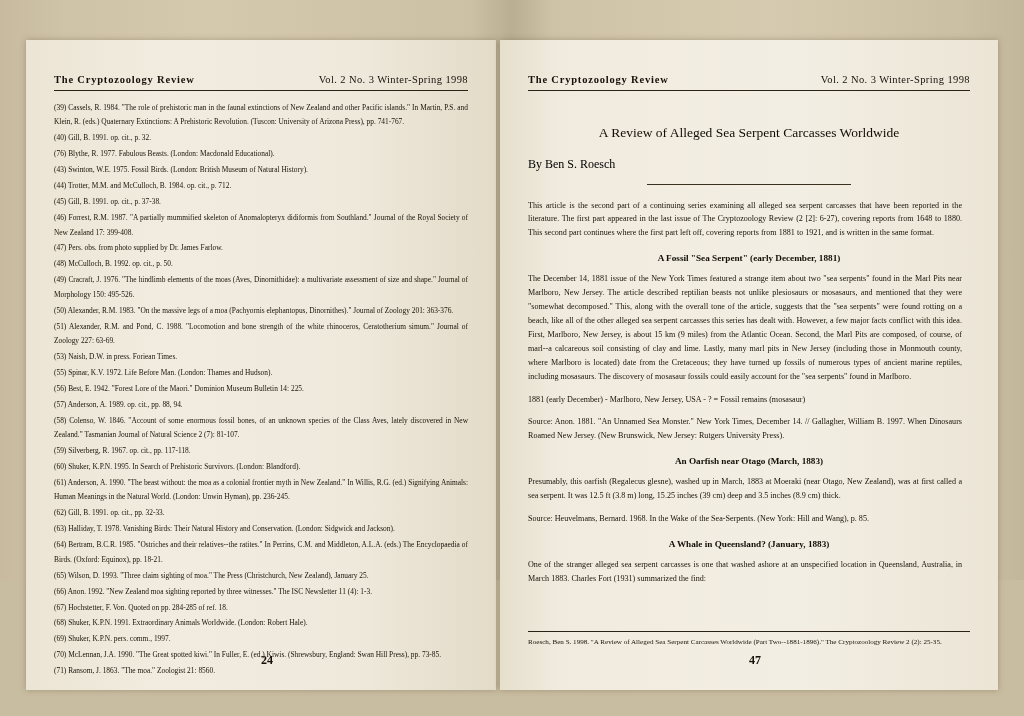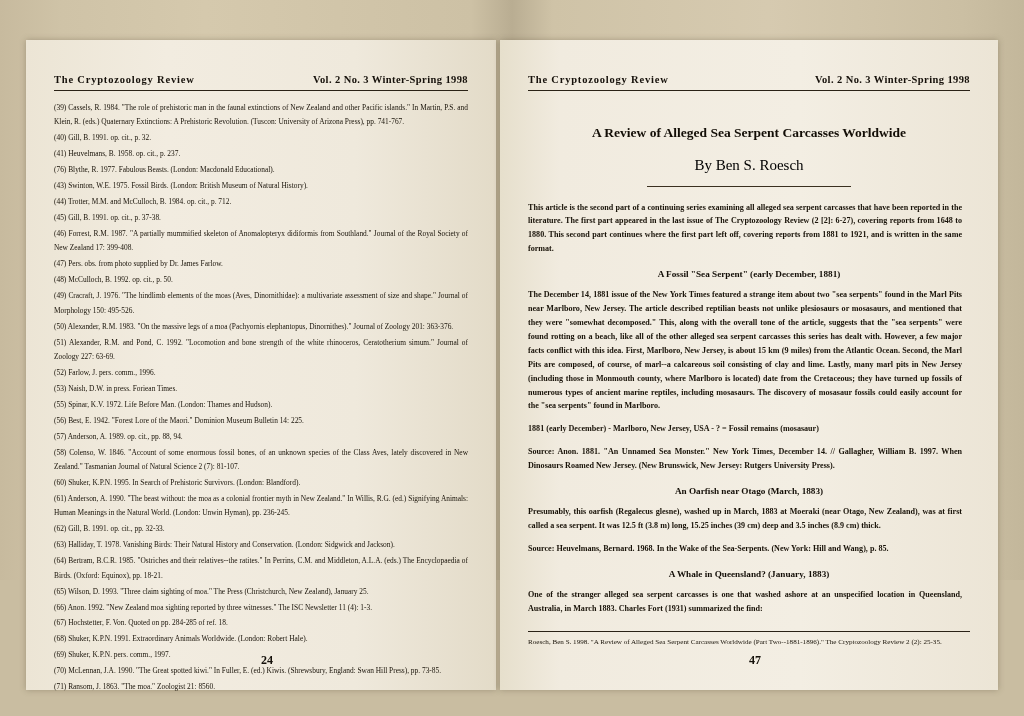--- a/index.html
+++ b/index.html
@@ -44,21 +44,21 @@
   }
   .running-head {
     display: flex;
     justify-content: space-between;
     align-items: baseline;
     font-size: 10.5px;
     letter-spacing: .4px;
     color: #15100a;
   }
   .running-head .rh-title { font-weight: bold; letter-spacing: .8px; }
-  .running-head .rh-issue { font-weight: bold; }
+  .running-head .rh-issue { font-weight: normal; }
   .rule {
     border: 0;
     border-top: 1px solid #2a2216;
     margin: 5px 0 10px 0;
   }
   
   .refs {
     font-size: 7.4px;
     line-height: 1.95;
     color: #181208;
@@ -75,43 +75,41 @@
     left: 12px; right: 0;
     text-align: center;
     font-size: 12px;
     font-weight: bold;
     color: #14100a;
   }
   
   .art-title {
     text-align: center;
     font-size: 13.5px;
-    font-weight: bold;
+    font-weight: normal;
     line-height: 1.45;
     margin: 22px 0 0 0;
     color: #120d06;
   }
   .art-byline {
-    text-align: center;
-    font-size: 15px;
+    font-size: 12px;
     margin: 14px 0 0 0;
   }
   .byline-rule {
     width: 46%;
     margin: 12px auto 14px auto;
     border: 0;
     border-top: 1px solid #3a3020;
   }
   .body-text {
     font-size: 8.1px;
     line-height: 1.72;
     text-align: justify;
     color: #181208;
     margin: 0 8px 9px 0;
-    font-weight: bold;
   }
   .sec-head {
     text-align: center;
     font-size: 9.2px;
     font-weight: bold;
     margin: 13px 0 9px 0;
     color: #120d06;
   }
   .footnote-rule {
     width: 100%;
@@ -135,37 +133,36 @@
   <div class="page left">
     <div class="inner">
       <div class="running-head">
         <span class="rh-title">The Cryptozoology Review</span>
         <span class="rh-issue">Vol. 2 No. 3 Winter-Spring 1998</span>
       </div>
       <hr class="rule">
       <div class="refs">
         <p class="ref">(39) Cassels, R. 1984. "The role of prehistoric man in the faunal extinctions of New Zealand and other Pacific islands." In Martin, P.S. and Klein, R. (eds.) Quaternary Extinctions: A Prehistoric Revolution. (Tuscon: University of Arizona Press), pp. 741-767.</p>
         <p class="ref">(40) Gill, B. 1991. op. cit., p. 32.</p>
-        <p class="ref">(41) Heuvelmans, B. 1958. op. cit., p. 237.</p>
         <p class="ref">(76) Blythe, R. 1977. Fabulous Beasts. (London: Macdonald Educational).</p>
         <p class="ref">(43) Swinton, W.E. 1975. Fossil Birds. (London: British Museum of Natural History).</p>
         <p class="ref">(44) Trotter, M.M. and McCulloch, B. 1984. op. cit., p. 712.</p>
         <p class="ref">(45) Gill, B. 1991. op. cit., p. 37-38.</p>
         <p class="ref">(46) Forrest, R.M. 1987. "A partially mummified skeleton of Anomalopteryx didiformis from Southland." Journal of the Royal Society of New Zealand 17: 399-408.</p>
         <p class="ref">(47) Pers. obs. from photo supplied by Dr. James Farlow.</p>
         <p class="ref">(48) McCulloch, B. 1992. op. cit., p. 50.</p>
         <p class="ref">(49) Cracraft, J. 1976. "The hindlimb elements of the moas (Aves, Dinornithidae): a multivariate assessment of size and shape." Journal of Morphology 150: 495-526.</p>
         <p class="ref">(50) Alexander, R.M. 1983. "On the massive legs of a moa (Pachyornis elephantopus, Dinornithes)." Journal of Zoology 201: 363-376.</p>
-        <p class="ref">(51) Alexander, R.M. and Pond, C. 1992. "Locomotion and bone strength of the white rhinoceros, Ceratotherium simum." Journal of Zoology 227: 63-69.</p>
-        <p class="ref">(52) Farlow, J. pers. comm., 1996.</p>
+        <p class="ref">(51) Alexander, R.M. and Pond, C. 1988. "Locomotion and bone strength of the white rhinoceros, Ceratotherium simum." Journal of Zoology 227: 63-69.</p>
         <p class="ref">(53) Naish, D.W. in press. Foriean Times.</p>
         <p class="ref">(55) Spinar, K.V. 1972. Life Before Man. (London: Thames and Hudson).</p>
         <p class="ref">(56) Best, E. 1942. "Forest Lore of the Maori." Dominion Museum Bulletin 14: 225.</p>
         <p class="ref">(57) Anderson, A. 1989. op. cit., pp. 88, 94.</p>
         <p class="ref">(58) Colenso, W. 1846. "Account of some enormous fossil bones, of an unknown species of the Class Aves, lately discovered in New Zealand." Tasmanian Journal of Natural Science 2 (7): 81-107.</p>
+        <p class="ref">(59) Silverberg, R. 1967. op. cit., pp. 117-118.</p>
         <p class="ref">(60) Shuker, K.P.N. 1995. In Search of Prehistoric Survivors. (London: Blandford).</p>
         <p class="ref">(61) Anderson, A. 1990. "The beast without: the moa as a colonial frontier myth in New Zealand." In Willis, R.G. (ed.) Signifying Animals: Human Meanings in the Natural World. (London: Unwin Hyman), pp. 236-245.</p>
         <p class="ref">(62) Gill, B. 1991. op. cit., pp. 32-33.</p>
         <p class="ref">(63) Halliday, T. 1978. Vanishing Birds: Their Natural History and Conservation. (London: Sidgwick and Jackson).</p>
         <p class="ref">(64) Bertram, B.C.R. 1985. "Ostriches and their relatives--the ratites." In Perrins, C.M. and Middleton, A.L.A. (eds.) The Encyclopaedia of Birds. (Oxford: Equinox), pp. 18-21.</p>
         <p class="ref">(65) Wilson, D. 1993. "Three claim sighting of moa." The Press (Christchurch, New Zealand), January 25.</p>
         <p class="ref">(66) Anon. 1992. "New Zealand moa sighting reported by three witnesses." The ISC Newsletter 11 (4): 1-3.</p>
         <p class="ref">(67) Hochstetter, F. Von. Quoted on pp. 284-285 of ref. 18.</p>
         <p class="ref">(68) Shuker, K.P.N. 1991. Extraordinary Animals Worldwide. (London: Robert Hale).</p>
         <p class="ref">(69) Shuker, K.P.N. pers. comm., 1997.</p>

